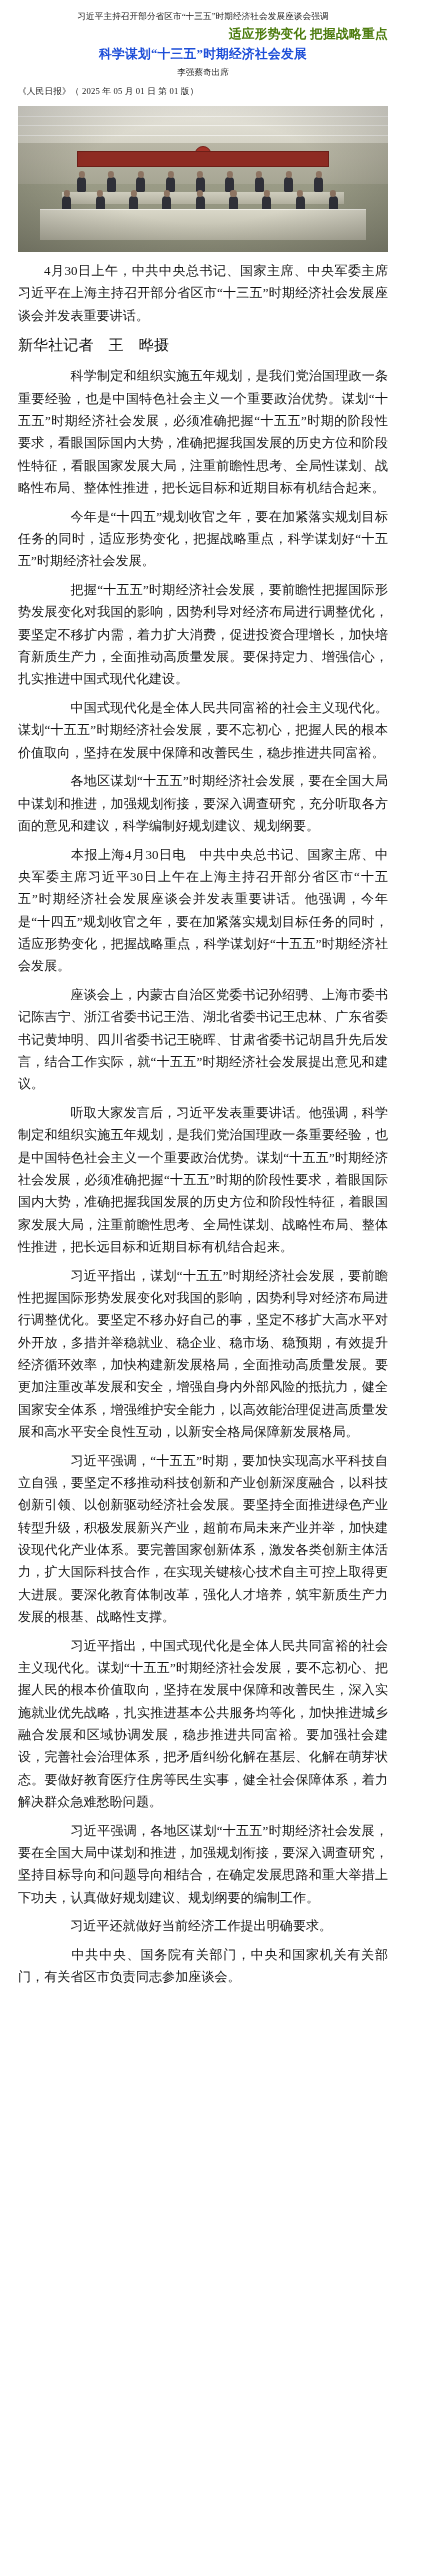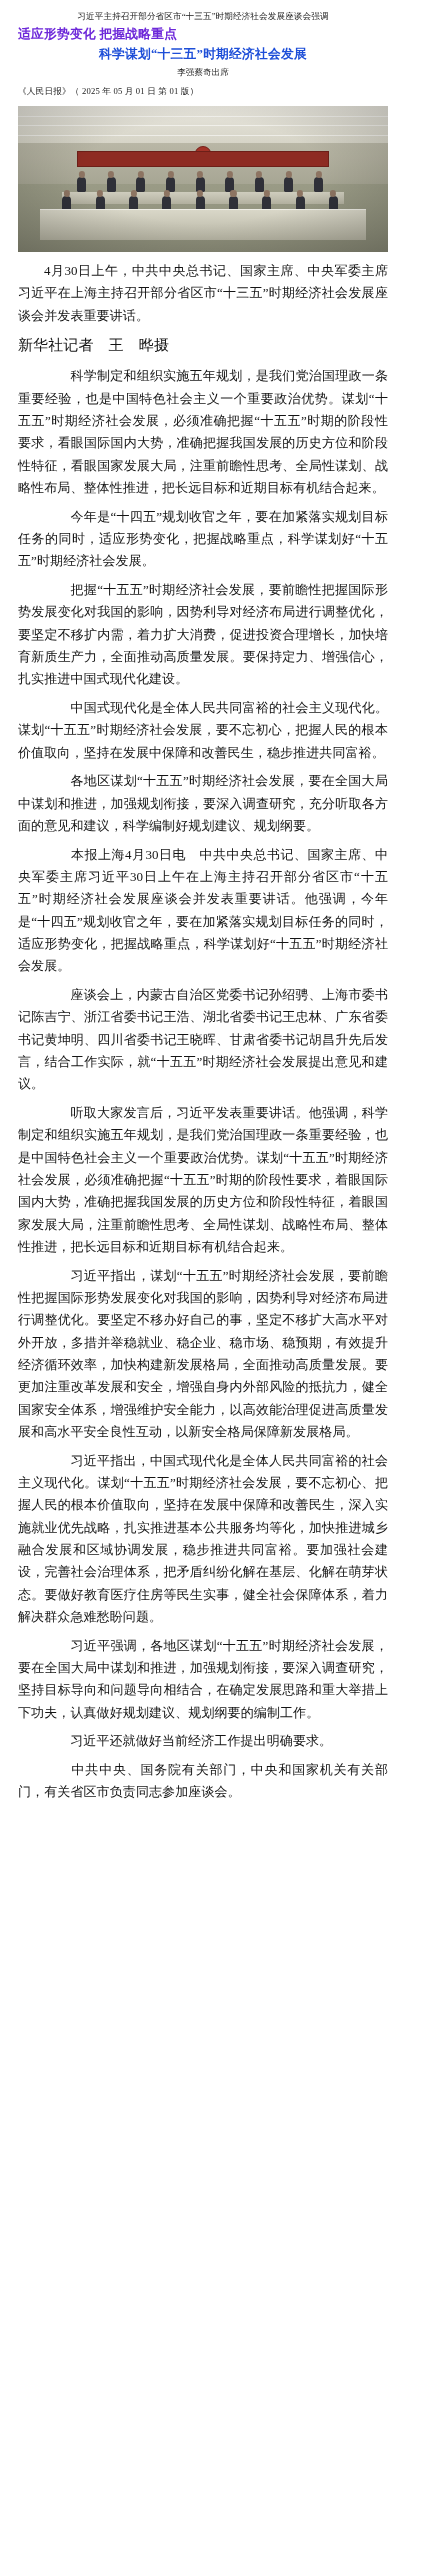--- a/index.html
+++ b/index.html
@@ -19,25 +19,25 @@
   }
   .eyebrow {
     text-align: center;
     font-size: 8.6px;
     line-height: 1.5;
     color: #1a1a1a;
     letter-spacing: 0.1px;
     margin-bottom: 2.7px;
   }
   .headline {
-    text-align: left;
+    text-align: right;
     font-size: 12.7px;
     font-weight: bold;
     line-height: 1.45;
-    color: #6d28d9;
+    color: #4d7c0f;
     letter-spacing: 0.3px;
     margin: 1.4px 0 1.4px 0;
   }
   .headline2 {
     text-align: center;
     font-size: 12.7px;
     font-weight: bold;
     line-height: 1.45;
     color: #1d4ed8;
     letter-spacing: 0.3px;
@@ -219,19 +219,20 @@
   <p class="center-note">新华社记者　王　晔摄</p>
   <p class="body">　　科学制定和组织实施五年规划，是我们党治国理政一条重要经验，也是中国特色社会主义一个重要政治优势。谋划“十五五”时期经济社会发展，必须准确把握“十五五”时期的阶段性要求，看眼国际国内大势，准确把握我国发展的历史方位和阶段性特征，看眼国家发展大局，注重前瞻性思考、全局性谋划、战略性布局、整体性推进，把长远目标和近期目标有机结合起来。</p>
   <p class="body">　　今年是“十四五”规划收官之年，要在加紧落实规划目标任务的同时，适应形势变化，把握战略重点，科学谋划好“十五五”时期经济社会发展。</p>
   <p class="body">　　把握“十五五”时期经济社会发展，要前瞻性把握国际形势发展变化对我国的影响，因势利导对经济布局进行调整优化，要坚定不移扩内需，着力扩大消费，促进投资合理增长，加快培育新质生产力，全面推动高质量发展。要保持定力、增强信心，扎实推进中国式现代化建设。</p>
   <p class="body">　　中国式现代化是全体人民共同富裕的社会主义现代化。谋划“十五五”时期经济社会发展，要不忘初心，把握人民的根本价值取向，坚持在发展中保障和改善民生，稳步推进共同富裕。</p>
   <p class="body">　　各地区谋划“十五五”时期经济社会发展，要在全国大局中谋划和推进，加强规划衔接，要深入调查研究，充分听取各方面的意见和建议，科学编制好规划建议、规划纲要。</p>
   <p class="body">　　本报上海4月30日电　中共中央总书记、国家主席、中央军委主席习近平30日上午在上海主持召开部分省区市“十五五”时期经济社会发展座谈会并发表重要讲话。他强调，今年是“十四五”规划收官之年，要在加紧落实规划目标任务的同时，适应形势变化，把握战略重点，科学谋划好“十五五”时期经济社会发展。</p>
   <p class="body">　　座谈会上，内蒙古自治区党委书记孙绍骋、上海市委书记陈吉宁、浙江省委书记王浩、湖北省委书记王忠林、广东省委书记黄坤明、四川省委书记王晓晖、甘肃省委书记胡昌升先后发言，结合工作实际，就“十五五”时期经济社会发展提出意见和建议。</p>
   <p class="body">　　听取大家发言后，习近平发表重要讲话。他强调，科学制定和组织实施五年规划，是我们党治国理政一条重要经验，也是中国特色社会主义一个重要政治优势。谋划“十五五”时期经济社会发展，必须准确把握“十五五”时期的阶段性要求，着眼国际国内大势，准确把握我国发展的历史方位和阶段性特征，着眼国家发展大局，注重前瞻性思考、全局性谋划、战略性布局、整体性推进，把长远目标和近期目标有机结合起来。</p>
   <p class="body">　　习近平指出，谋划“十五五”时期经济社会发展，要前瞻性把握国际形势发展变化对我国的影响，因势利导对经济布局进行调整优化。要坚定不移办好自己的事，坚定不移扩大高水平对外开放，多措并举稳就业、稳企业、稳市场、稳预期，有效提升经济循环效率，加快构建新发展格局，全面推动高质量发展。要更加注重改革发展和安全，增强自身内外部风险的抵抗力，健全国家安全体系，增强维护安全能力，以高效能治理促进高质量发展和高水平安全良性互动，以新安全格局保障新发展格局。</p>
+  <p class="body">　　习近平强调，“十五五”时期，要加快实现高水平科技自立自强，要坚定不移推动科技创新和产业创新深度融合，以科技创新引领、以创新驱动经济社会发展。要坚持全面推进绿色产业转型升级，积极发展新兴产业，超前布局未来产业并举，加快建设现代化产业体系。要完善国家创新体系，激发各类创新主体活力，扩大国际科技合作，在实现关键核心技术自主可控上取得更大进展。要深化教育体制改革，强化人才培养，筑牢新质生产力发展的根基、战略性支撑。</p>
   <p class="body">　　习近平指出，中国式现代化是全体人民共同富裕的社会主义现代化。谋划“十五五”时期经济社会发展，要不忘初心、把握人民的根本价值取向，坚持在发展中保障和改善民生，深入实施就业优先战略，扎实推进基本公共服务均等化，加快推进城乡融合发展和区域协调发展，稳步推进共同富裕。要加强社会建设，完善社会治理体系，把矛盾纠纷化解在基层、化解在萌芽状态。要做好教育医疗住房等民生实事，健全社会保障体系，着力解决群众急难愁盼问题。</p>
   <p class="body">　　习近平强调，各地区谋划“十五五”时期经济社会发展，要在全国大局中谋划和推进，加强规划衔接，要深入调查研究，坚持目标导向和问题导向相结合，在确定发展思路和重大举措上下功夫，认真做好规划建议、规划纲要的编制工作。</p>
   <p class="body">　　习近平还就做好当前经济工作提出明确要求。</p>
   <p class="body">　　中共中央、国务院有关部门，中央和国家机关有关部门，有关省区市负责同志参加座谈会。</p>
 
 </div>
 
 
 </body></html>

